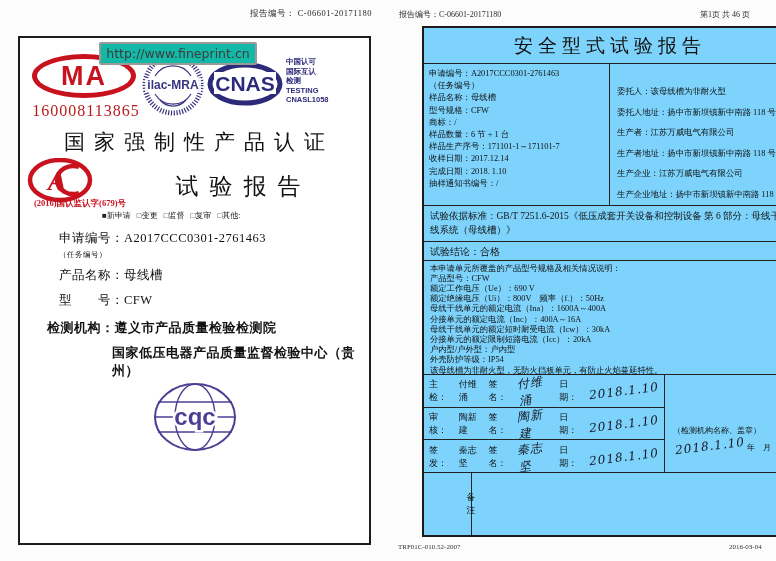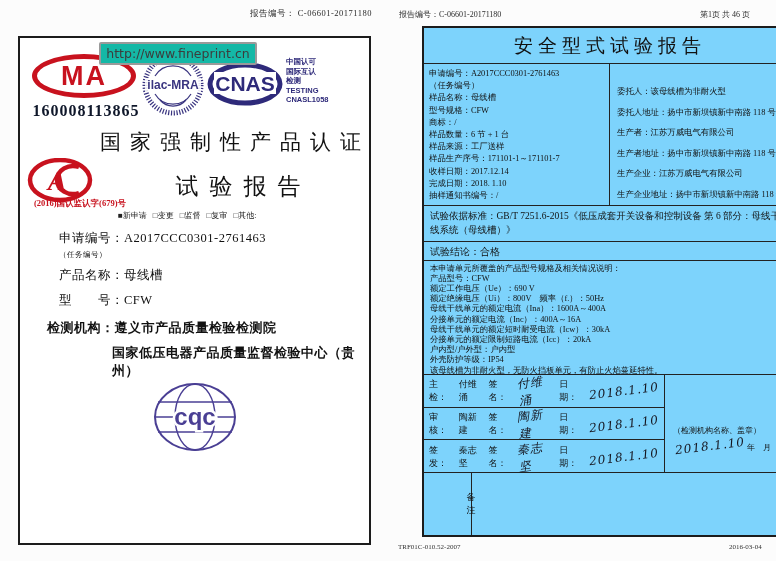--- a/index.html
+++ b/index.html
@@ -10,33 +10,33 @@
     -webkit-font-smoothing:antialiased;
   }
   .abs { position:absolute; }
   
   #p1-reportno { left:250px; top:8px; font-size:8.5px; color:#2a2a2a; letter-spacing:.5px; }
   #page1 { left:18px; top:36px; width:353px; height:509px; border:2.5px solid #1c1c1c; background:#fff; }
   .cma { left:12px; top:16px; width:108px; text-align:center; }
   .cma-oval { width:104px; height:44px; border:5px solid #c8121e; border-radius:50%;
     display:flex; align-items:center; justify-content:center;
     font-family:"Liberation Sans", sans-serif; font-weight:bold; font-size:27px; color:#c8121e; letter-spacing:2px; }
-  .cma-number { margin-top:4px; font-family:"Liberation Serif", serif; font-weight:bold; font-size:16px; color:#0f172a; letter-spacing:1px; }
+  .cma-number { margin-top:4px; font-family:"Liberation Serif", serif; font-weight:normal; font-size:16px; color:#b91c1c; letter-spacing:1px; }
   #ilac { left:122px; top:16px; }
   #cnas { left:186px; top:22px; }
   #cnas-caption { left:266px; top:19px; font-family:"Liberation Sans", sans-serif; font-weight:bold;
     font-size:7.5px; line-height:9.5px; color:#2e2a7a; }
   #watermark { left:79px; top:4px; width:158px; height:23px; background:#14b8a6; border:2px solid #9a9a9a;
     border-radius:2px; display:flex; align-items:center; justify-content:center;
     font-family:"DejaVu Sans", sans-serif; font-size:12.5px; color:#3c3c3c; z-index:6; }
-  #p1-title1 { left:0; top:90px; width:100%; text-align:center; font-size:21px; letter-spacing:9px; text-indent:9px; color:#111;margin-left:36px; }
+  #p1-title1 { left:0; top:90px; width:100%; text-align:center; font-size:21px; letter-spacing:9px; text-indent:9px; color:#111; }
   #ccc-mark { left:7px; top:120px; }
   #ccc-caption { left:1px; top:160px; width:118px; text-align:center; font-weight:bold; font-size:8.5px; color:#c8121e; }
   #p1-title2 { left:118px; top:133px; width:200px; text-align:center; font-size:23px; letter-spacing:11px; text-indent:11px; color:#111; }
-  #p1-checks { left:82px; top:172px; font-size:8px; color:#222;margin-left:16px; }
+  #p1-checks { left:82px; top:172px; font-size:8px; color:#222; }
   #p1-checks span { margin-right:6px; }
   .p1-field { font-size:12.5px; color:#111; letter-spacing:.5px; }
   #p1-f0 { left:39px; top:192px; }
   #p1-f1 { left:39px; top:212px; font-size:7.5px; }
   #p1-f2 { left:39px; top:229px; }
   #p1-f3 { left:39px; top:254px; }
   #p1-f4 { left:27px; top:281px; font-size:13px; font-weight:bold; }
   #p1-f5 { left:92px; top:306px; font-size:13px; font-weight:bold; }
   #cqc { left:132px; top:342px; }
   
@@ -152,21 +152,20 @@
   <div class="row" id="r-title">安全型式试验报告</div>
 
   <div class="row" id="r-info">
     <div id="info-left">
       <div>申请编号：A2017CCC0301-2761463</div>
       <div>（任务编号）</div>
       <div>样品名称：母线槽</div>
       <div>型号规格：CFW</div>
       <div>商标：/</div>
       <div>样品数量：6 节 + 1 台</div>
-      <div>样品来源：工厂送样</div>
       <div>样品生产序号：171101-1～171101-7</div>
       <div>收样日期：2017.12.14</div>
       <div>完成日期：2018. 1.10</div>
       <div>抽样通知书编号：/</div>
     </div>
     <div id="info-right">
       <div>委托人：该母线槽为非耐火型</div>
       <div>委托人地址：扬中市新坝镇新中南路 118 号</div>
       <div>生产者：江苏万威电气有限公司</div>
       <div>生产者地址：扬中市新坝镇新中南路 118 号</div>

